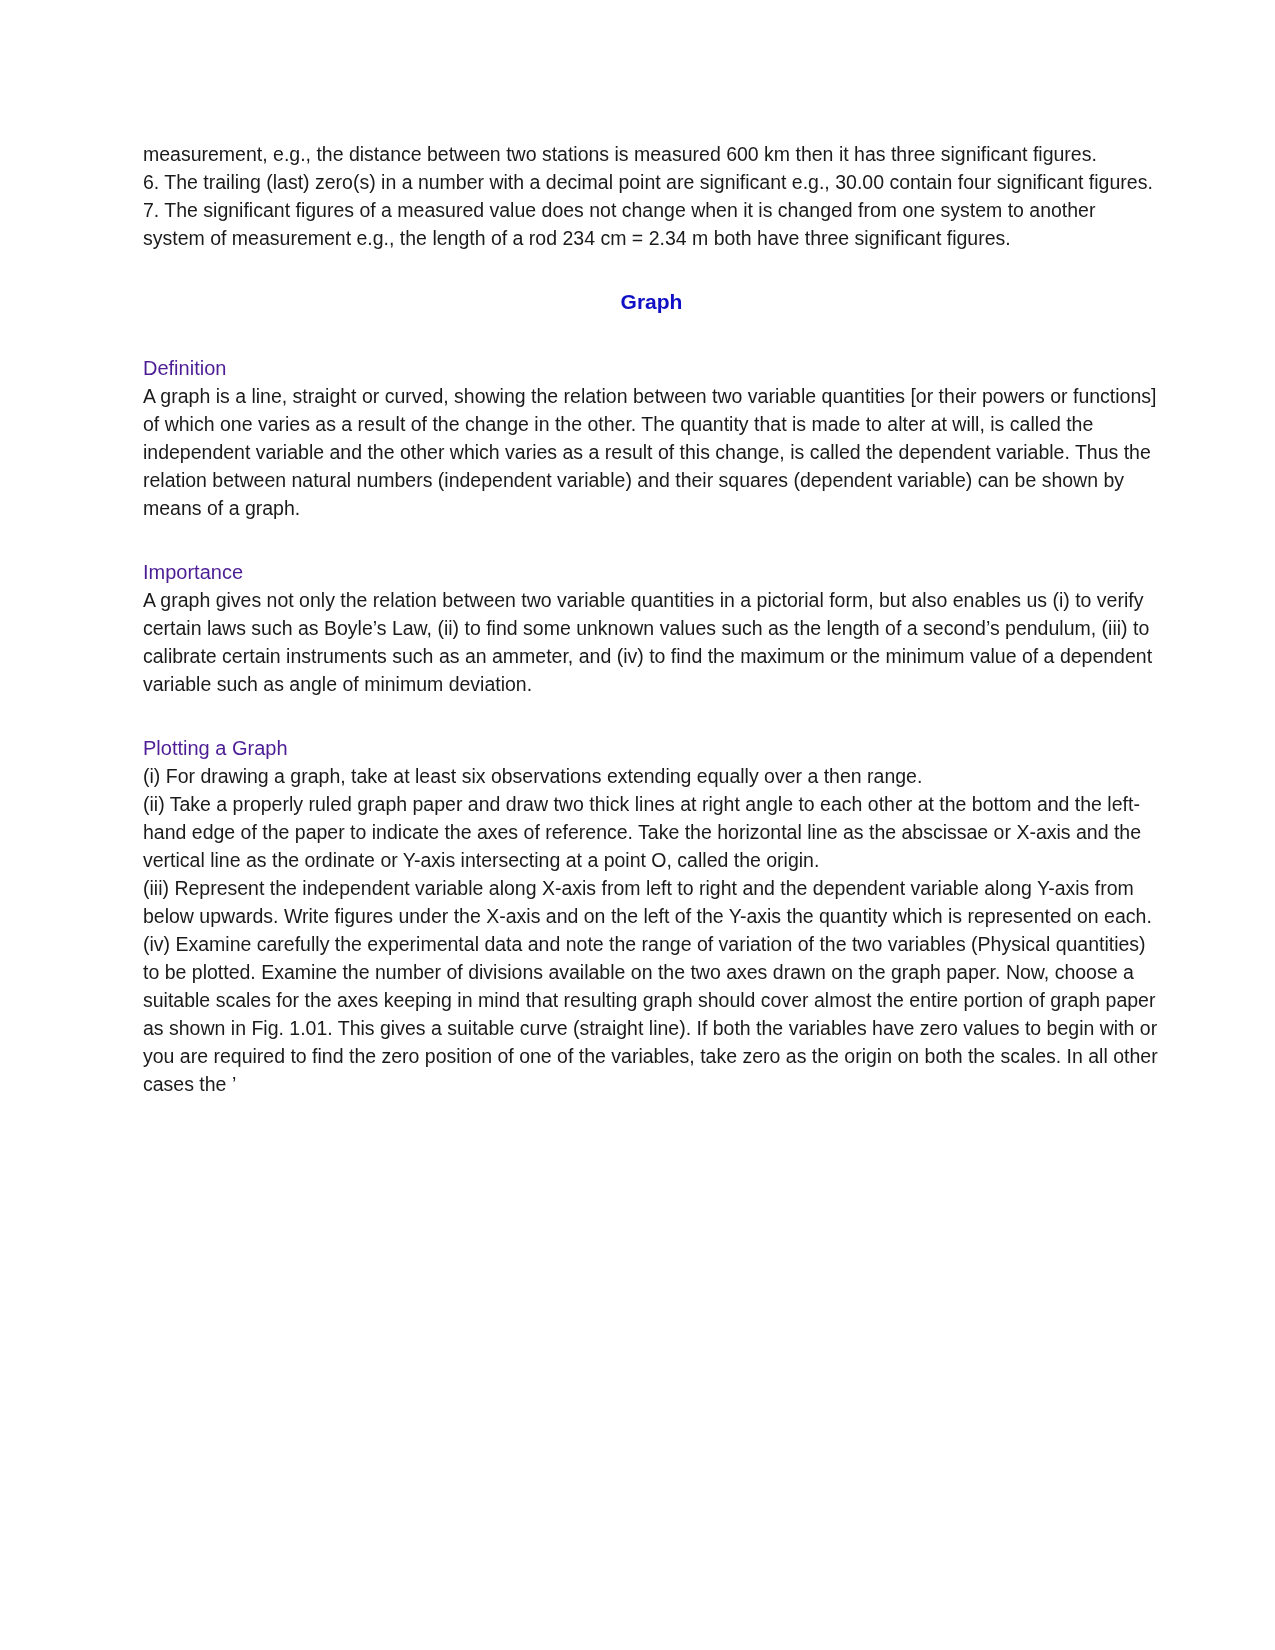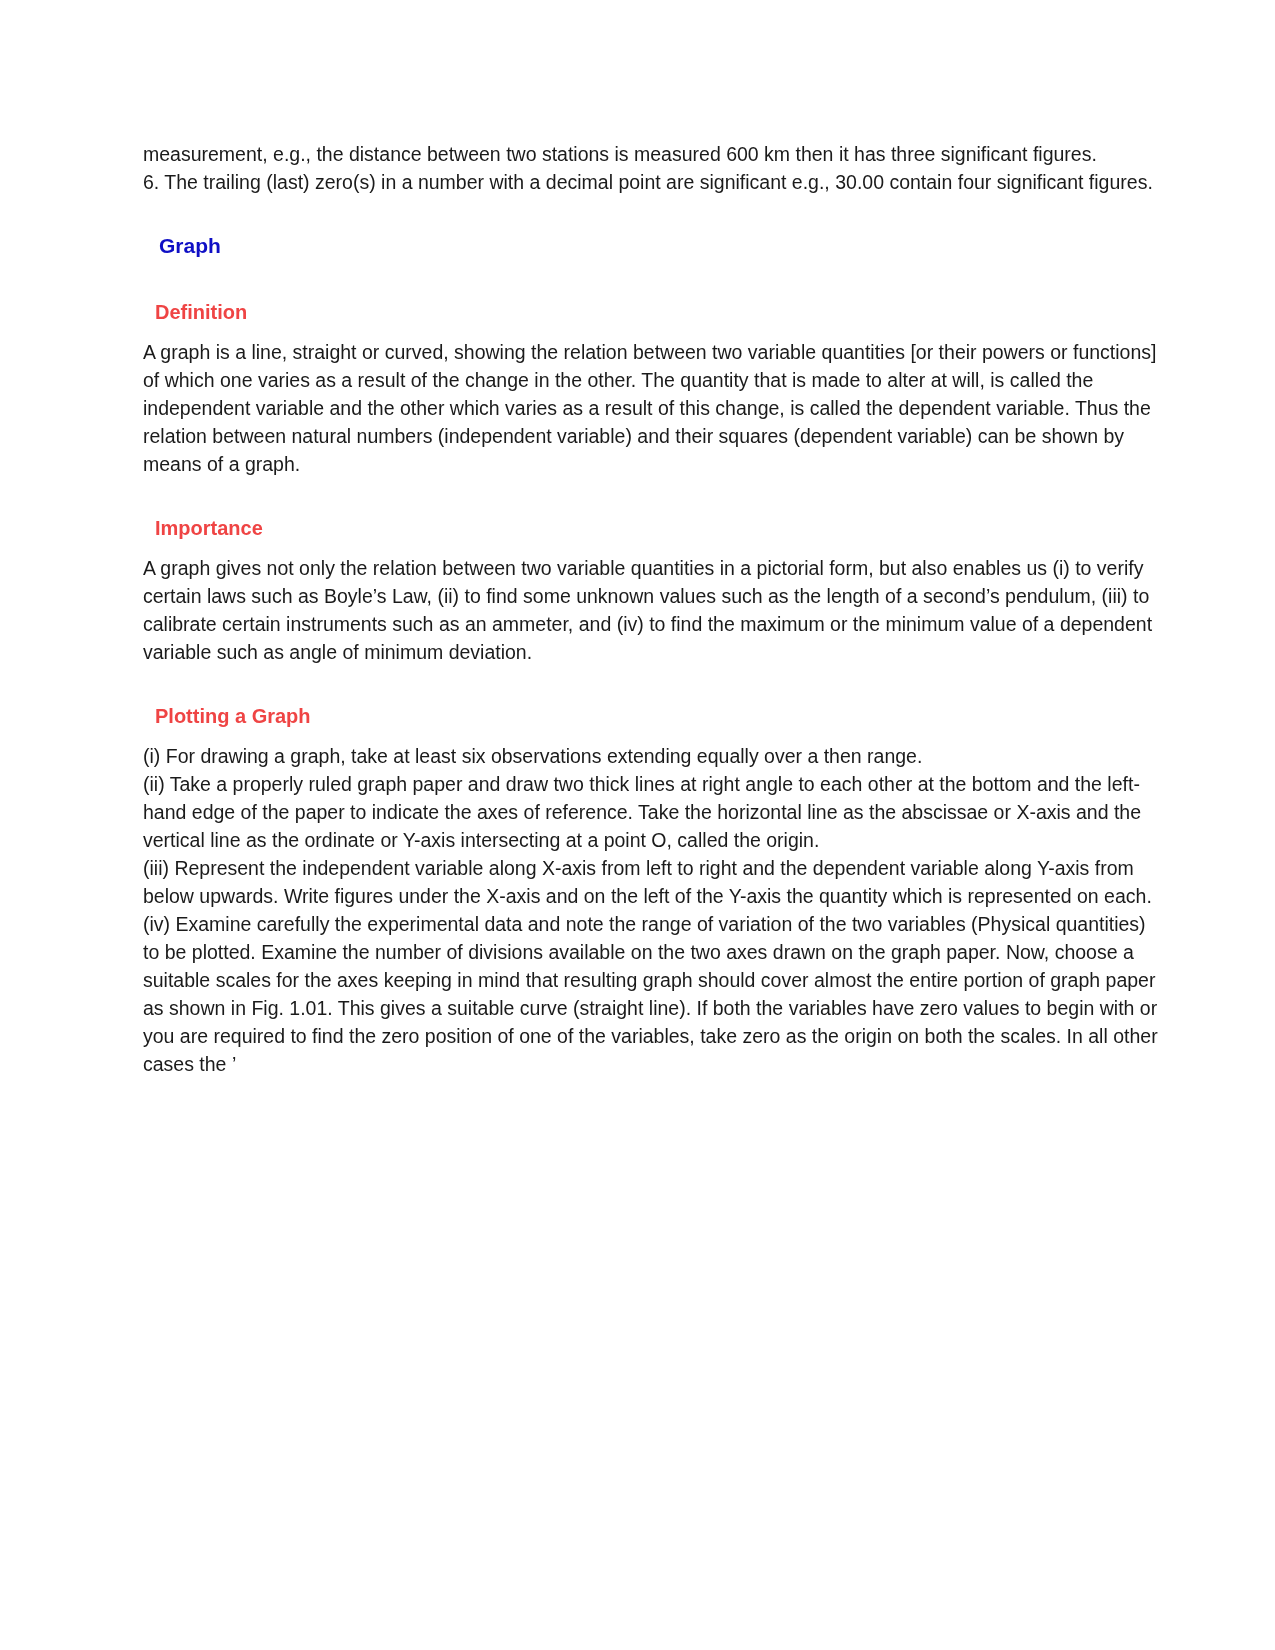--- a/index.html
+++ b/index.html
@@ -26,38 +26,40 @@
     text-align: left;
   }
   .graph-title {
     margin: 16px;
     margin-top: 36px;
     margin-bottom: 38px;
     font-size: 21px;
     font-weight: bold;
     color: var(--blue, #0000cc);
     line-height: 28px;
+    text-align: center;
   }
   .section-heading {
-    margin: 12px;
+    margin: 0;
     margin-top: 36px;
     font-size: 20px;
-    font-weight: bold;
-    color: #ef4444;
+    font-weight: normal;
+    color: #4c1d95;
     line-height: 28px;
   }
 </style>
 </head>
 <body>
 
 <div class="page">
 
   <section>
     <p>measurement, e.g., the distance between two stations is measured 600 km then it has three significant figures.</p>
     <p>6. The trailing (last) zero(s) in a number with a decimal point are significant e.g., 30.00 contain four significant figures.</p>
+    <p>7. The significant figures of a measured value does not change when it is changed from one system to another system of measurement e.g., the length of a rod 234 cm = 2.34 m both have three significant figures.</p>
   </section>
 
   <h1 class="graph-title">Graph</h1>
 
   <section>
     <h2 class="section-heading">Definition</h2>
     <p>A graph is a line, straight or curved, showing the relation between two variable quantities [or their powers or functions] of which one varies as a result of the change in the other. The quantity that is made to alter at will, is called the independent variable and the other which varies as a result of this change, is called the dependent variable. Thus the relation between natural numbers (independent variable) and their squares (dependent variable) can be shown by means of a graph.</p>
   </section>
 
   <section>

